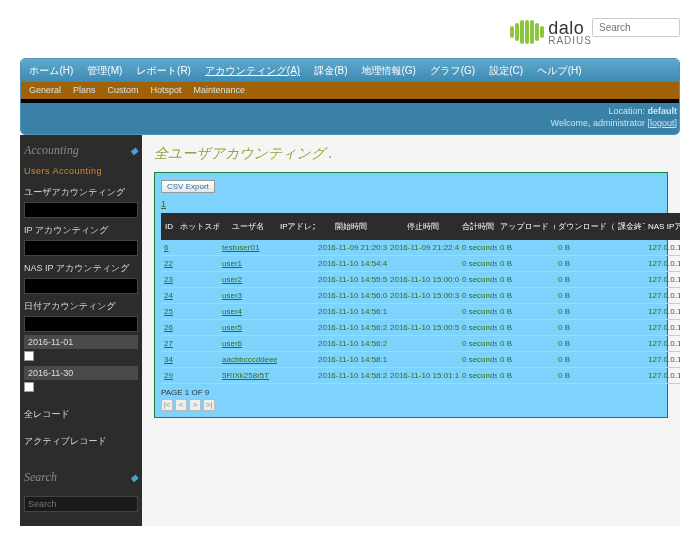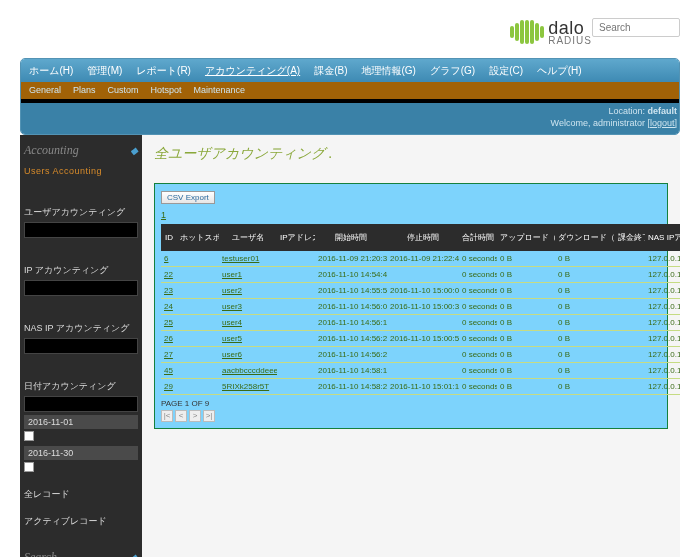--- a/index.html
+++ b/index.html
@@ -26,29 +26,29 @@
   #nav-sub a{color:#cde4ef;font-size:9px;text-decoration:none;}
   #nav-loc{background:#3a81a7;border-top:4px solid #000000;text-align:right;padding:3px 2px 5px;color:#cde4ef;font-size:9px;line-height:1.3;}
   #nav-loc a{color:#cde4ef;}
   
   #body{display:flex;min-height:360px;}
   
   #sidebar{width:122px;background:#2c2c2c;color:#ddd;padding:8px 4px 14px;display:flex;flex-direction:column;gap:6px;}
   .sb-title{font-size:12px;color:#888;font-family:Georgia,serif;font-style:italic;display:flex;justify-content:space-between;align-items:center;margin-bottom:2px;}
   .sb-title .drop{color:#4a9fcf;font-size:10px;}
   .sb-header{color:#d88b2a;font-size:9px;letter-spacing:0.5px;margin-bottom:4px;}
-  .sb-item{font-size:9px;color:#ddd;margin-top:20px;}
+  .sb-item{font-size:9px;color:#ddd;margin-top:0;}
   .sb-input{width:100%;margin-top:3px;background:#000;border:1px solid #444;color:#999;font-size:9px;padding:2px 3px;}
   .sb-date{background:#4a4a4a;color:#ddd;font-size:9px;padding:2px 4px;margin-top:3px;display:block;}
   .sb-cal{width:10px;height:10px;background:#fff;border:1px solid #999;display:inline-block;margin-top:2px;}
   .sb-link{font-size:9px;color:#ddd;display:block;margin-top:8px;text-decoration:none;}
   .sb-sep{height:10px;}
   
   #main{flex:1;background:#f5f5f5;padding:10px 12px 14px;overflow:hidden;}
-  #main h2{color:#8aa83a;font-family:Georgia,serif;font-style:italic;font-weight:normal;font-size:14px;margin-bottom:20px;}
+  #main h2{color:#8aa83a;font-family:Georgia,serif;font-style:italic;font-weight:normal;font-size:14px;margin-bottom:9px;}
   #main-box{background:#7dd3fc;border:1px solid #15803d;padding:6px;}
   #csv-btn{background:linear-gradient(#fff,#e6e6e6);border:1px solid #999;font-size:8px;padding:1px 5px;cursor:pointer;color:#2b6a9e;}
   #pg-top{margin:6px 0 4px;font-size:9px;color:#3a6b16;text-decoration:underline;}
   table{width:100%;border-collapse:collapse;font-size:8px;table-layout:fixed;}
   thead th{background:#2c2c2c;color:#fff;text-align:center;padding:8px 3px;font-weight:normal;white-space:nowrap;overflow:hidden;}
   tbody td{padding:3px 3px;color:#3a6b16;border-bottom:1px solid #c6db83;white-space:nowrap;overflow:hidden;}
   tbody td a{color:#3a6b16;text-decoration:underline;}
   #pg-bot{margin-top:4px;font-size:8px;color:#333;}
   #pg-nav{margin-top:2px;display:flex;gap:2px;}
   #pg-nav span{display:inline-block;width:12px;height:12px;background:#eee;border:1px solid #bbb;text-align:center;line-height:10px;font-size:8px;color:#888;cursor:pointer;}
@@ -268,21 +268,21 @@
                 <td></td>
                 <td>2016-11-10 14:56:27</td>
                 <td></td>
                 <td>0 seconds</td>
                 <td>0 B</td>
                 <td>0 B</td>
                 <td></td>
                 <td>127.0.0.1</td>
               </tr>
               <tr>
-                <td><a href="#">45</a></td>
+                <td><a href="#">34</a></td>
                 <td></td>
                 <td><a href="#">aacbbcccddeeefff</a></td>
                 <td></td>
                 <td>2016-11-10 14:58:12</td>
                 <td></td>
                 <td>0 seconds</td>
                 <td>0 B</td>
                 <td>0 B</td>
                 <td></td>
                 <td>127.0.0.1</td>

